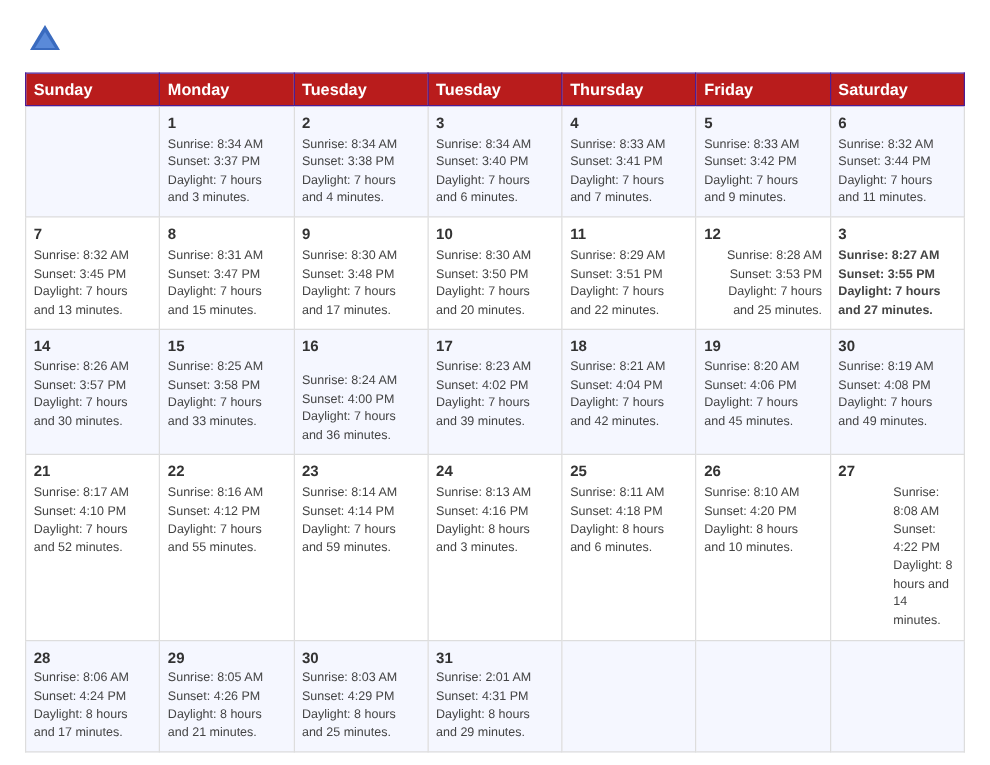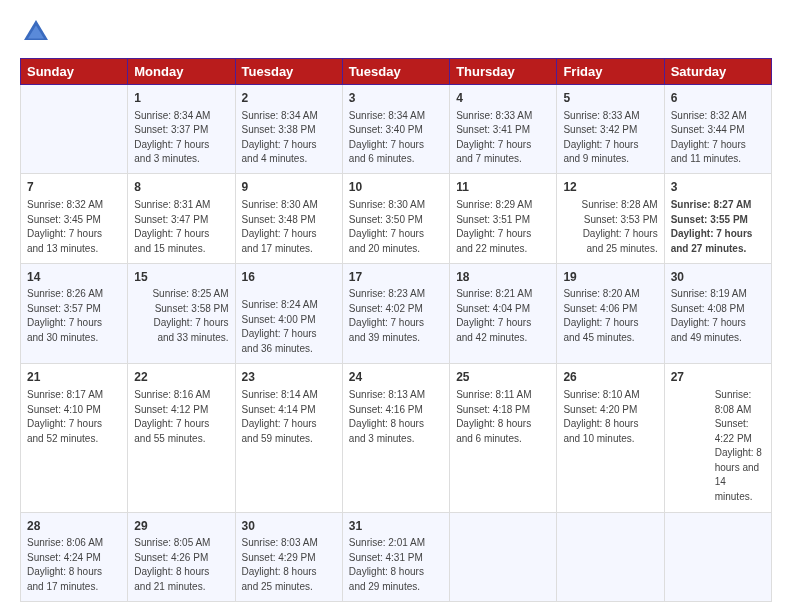--- a/index.html
+++ b/index.html
@@ -216,21 +216,21 @@
         </tr>
         <tr>
           <td>
             <span class="day-num">14</span>
             <div class="cell-text" style="white-space: pre-line;">Sunrise: 8:26 AM
 Sunset: 3:57 PM
 Daylight: 7 hours and 30 minutes.</div>
           </td>
           <td>
             <span class="day-num">15</span>
-            <div class="cell-text" style="white-space: pre-line; text-align: right;">Sunrise: 8:25 AM
+            <div class="cell-text" style="white-space: pre-line;">Sunrise: 8:25 AM
 Sunset: 3:58 PM
 Daylight: 7 hours and 33 minutes.</div>
           </td>
           <td>
             <span class="day-num">16</span>
             <div class="cell-text" style="white-space: pre-line; margin-top: 13px;">Sunrise: 8:24 AM
 Sunset: 4:00 PM
 Daylight: 7 hours and 36 minutes.</div>
           </td>
           <td>

